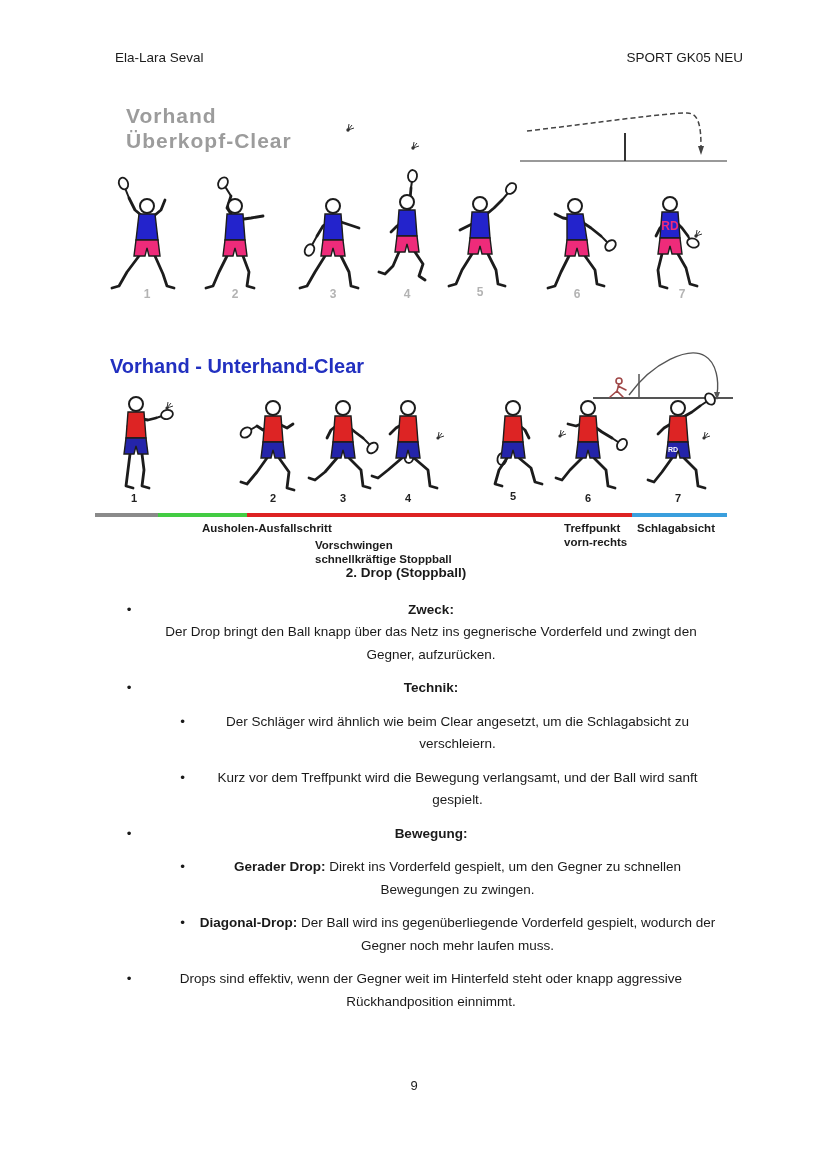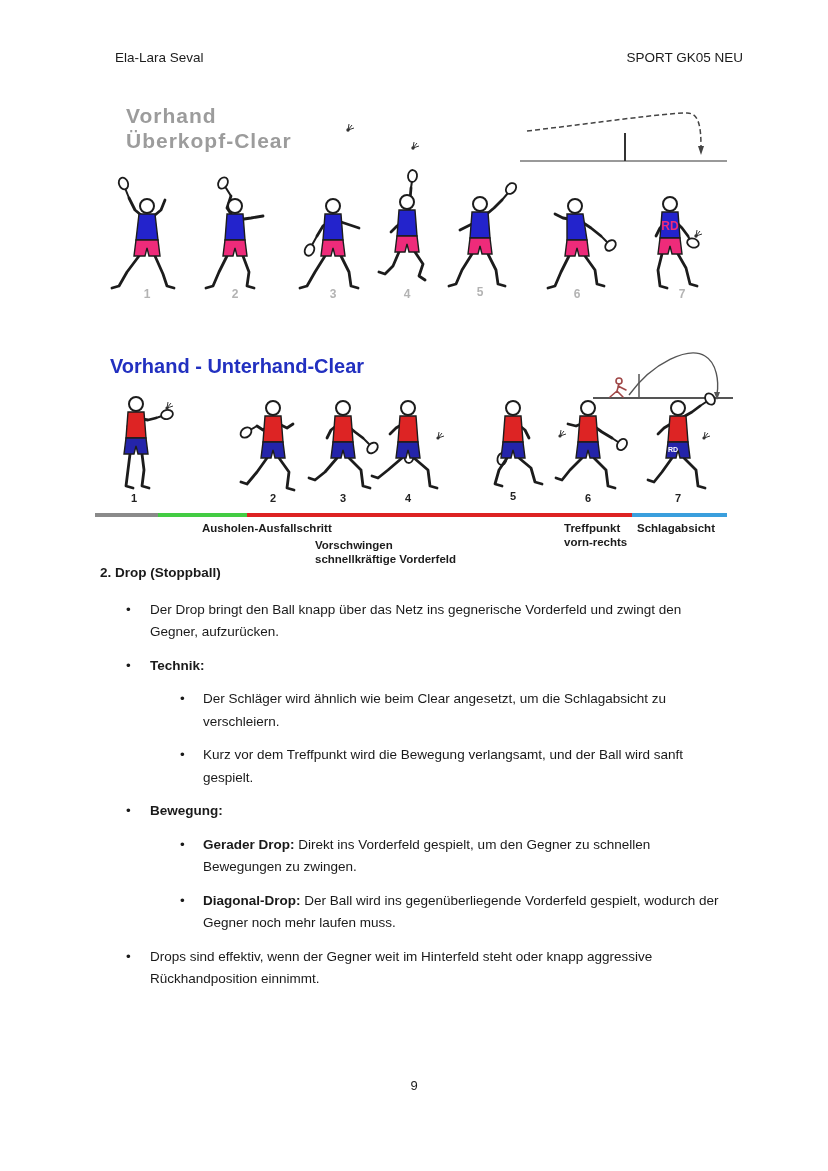--- a/index.html
+++ b/index.html
@@ -38,21 +38,21 @@
   .phase-bar { position:absolute; left:95px; top:513px; width:632px; height:4px; font-size:0; }
   .phase-bar span { display:inline-block; height:4px; vertical-align:top; }
   .seg-0 { width:63px;  background:#8a8a8a; }
   .seg-1 { width:89px;  background:#43cc43; }
   .seg-2 { width:385px; background:#dd2222; }
   .seg-3 { width:95px;  background:#3a9fdd; }
   .phase-labels { position:absolute; left:95px; top:521px; width:640px; height:34px; }
   .phase-label { position:absolute; font-size:11.5px; font-weight:bold; line-height:14px; color:#1c1c1c; white-space:nowrap; }
   .pl-0 { left:107px; } .pl-1 { left:220px;margin-top:17px; } .pl-2 { left:469px; } .pl-3 { left:542px; }
   
-  .content { position:absolute; left:100px; top:562px; width:630px; font-size:13.5px; line-height:22.5px; }
+  .content { position:absolute; left:91px; top:562px; width:630px; font-size:13.5px; line-height:22.5px;text-align:center; }
   .content h3 { margin:0 0 14px 0; font-size:13.5px; font-weight:bold; }
   .li1, .li2 { display:flex; margin-bottom:11px; }
   .li1 .m { margin-left:26px; width:24px; flex:none; }
   .li2 { margin-left:80px; }
   .li2 .m { width:23px; flex:none; }
   .t { flex:1; }
   .b { font-weight:bold; }
   
   .pagenum { position:absolute; left:0; top:1078px; width:828px; text-align:center; font-size:13px; color:#1c1c1c; }
 </style>
@@ -315,38 +315,39 @@
   <div class="phase-bar">
     <span class="seg-0"></span><span class="seg-1"></span><span class="seg-2"></span><span class="seg-3"></span>
   </div>
   <div class="phase-labels">
     <div class="phase-label pl-0">
       <div>Ausholen-Ausfallschritt</div>
       <div></div>
     </div>
     <div class="phase-label pl-1">
       <div>Vorschwingen</div>
-      <div>schnellkräftige Vorderfeld</div>
+      <div>schnellkräftige Stoppball</div>
     </div>
     <div class="phase-label pl-2">
       <div>Treffpunkt</div>
       <div>vorn-rechts</div>
     </div>
     <div class="phase-label pl-3">
       <div>Schlagabsicht</div>
       <div></div>
     </div>
   </div>
 
   <div class="content">
     <h3>2. Drop (Stoppball)</h3>
 
     <div class="li1">
       <span class="m">•</span>
       <div class="t">
+        <div class="b">Zweck:</div>
         <div>Der Drop bringt den Ball knapp über das Netz ins gegnerische Vorderfeld und zwingt den Gegner, aufzurücken.</div>
       </div>
     </div>
 
     <div class="li1">
       <span class="m">•</span>
       <div class="t">
         <div class="b">Technik:</div>
       </div>
     </div>

